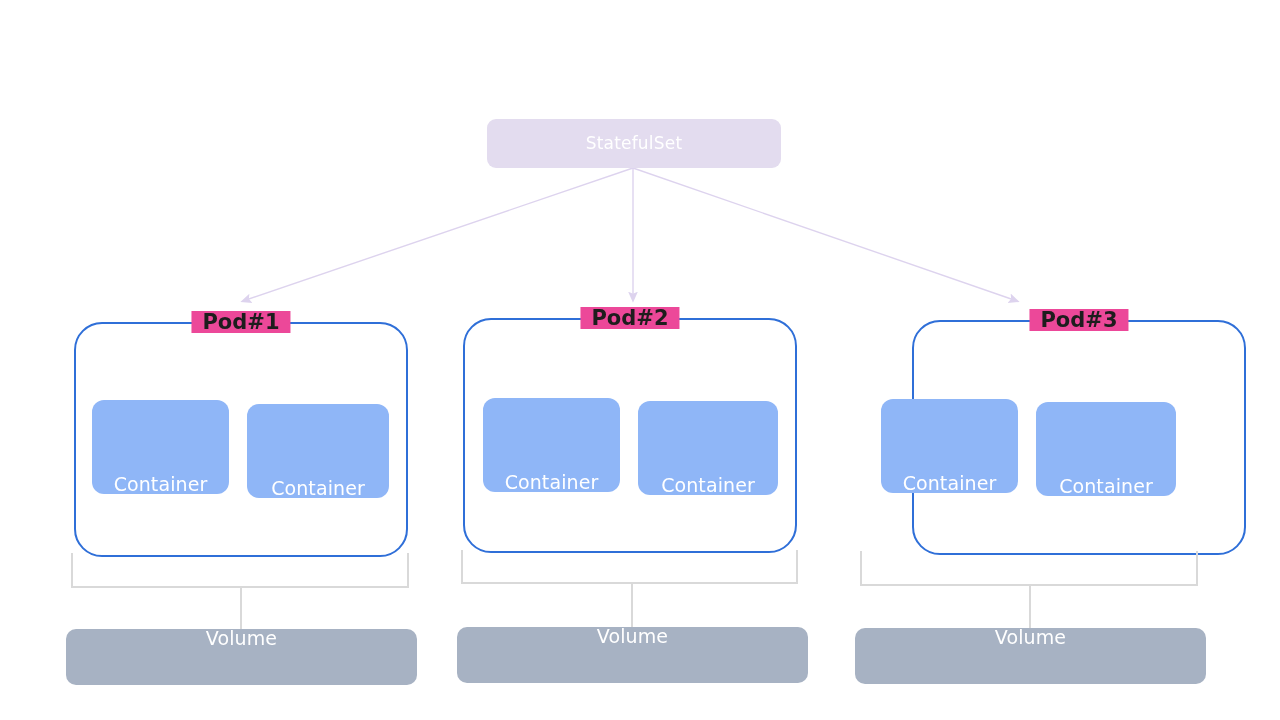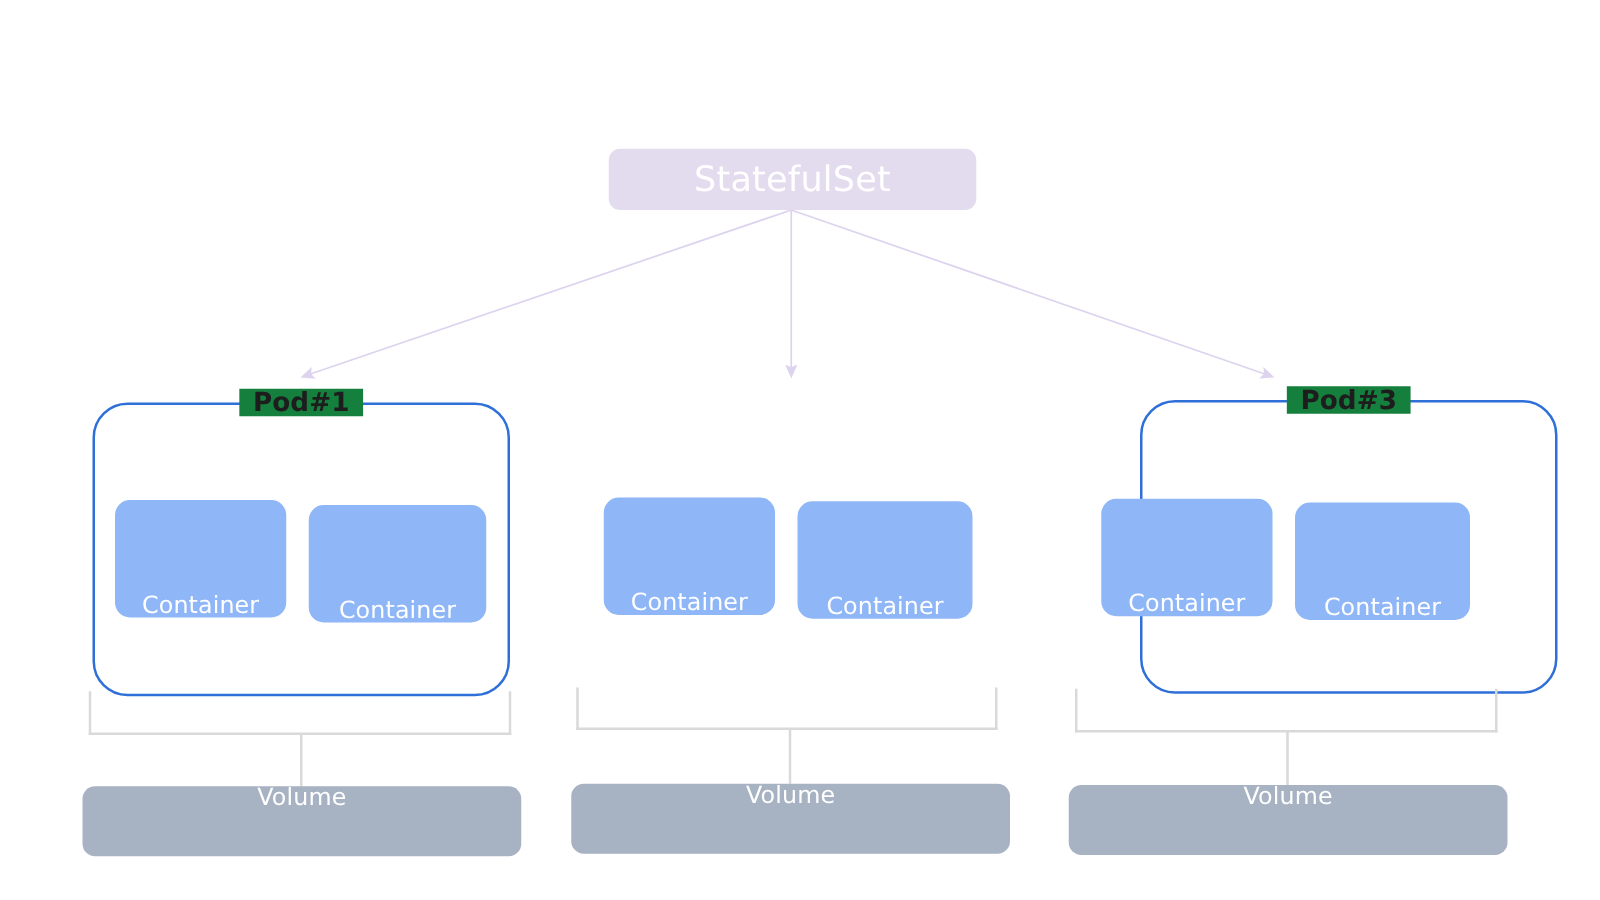--- a/index.html
+++ b/index.html
@@ -18,39 +18,39 @@
   
   .statefulset{
     position:absolute;
     left:487px;top:119px;width:294px;height:49px;
     background:#e3dcef;
     border-radius:9px;
     display:flex;align-items:center;justify-content:center;
   }
   .statefulset .label{
     color:#ffffff;
-    font-size:28px;
+    font-size:17px;
     letter-spacing:.2px;
     line-height:1;
   }
 
   
   .pod{
     position:absolute;
     border:2.5px solid #2f6fd8;
     border-radius:28px;
     box-sizing:border-box;
     background:transparent;
   }
   .pod-label{
     position:absolute;
     top:-13px;
     left:50%;
     transform:translateX(-50%);
-    background:#15803d;
+    background:#ec4899;
     padding:0 11px;
     color:#1d1d1d;
     font-size:21px;
     font-weight:bold;
     line-height:22px;
     white-space:nowrap;
   }
 
   
   .container-box{
@@ -130,20 +130,23 @@
   </div>
   <div class="container-box" style="left:247px;top:404px;width:142px;height:94px;">
     <span class="label">Container</span>
   </div>
   <div class="bracket" style="left:71px;top:553px;width:338px;height:35px;"></div>
   <div class="drop" style="left:240px;top:587px;height:43px;"></div>
   <div class="volume" style="left:66px;top:629px;width:351px;height:56px;">
     <span class="label">Volume</span>
   </div>
 
+  <div class="pod" style="left:463px;top:318px;width:334px;height:235px;">
+    <span class="pod-label">Pod#2</span>
+  </div>
   <div class="container-box" style="left:483px;top:398px;width:137px;height:94px;">
     <span class="label">Container</span>
   </div>
   <div class="container-box" style="left:638px;top:401px;width:140px;height:94px;">
     <span class="label">Container</span>
   </div>
   <div class="bracket" style="left:461px;top:550px;width:337px;height:34px;"></div>
   <div class="drop" style="left:631px;top:583px;height:44px;"></div>
   <div class="volume" style="left:457px;top:627px;width:351px;height:56px;">
     <span class="label">Volume</span>

